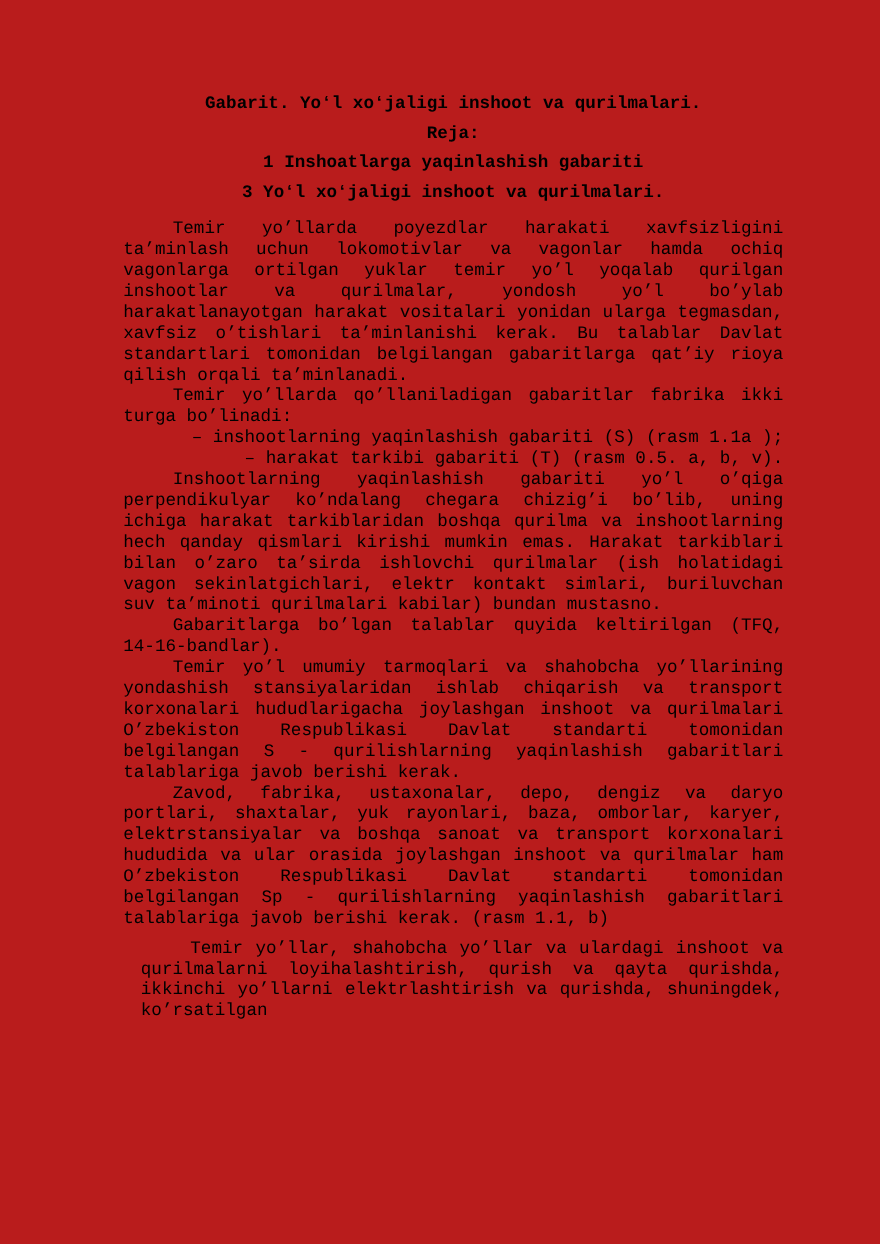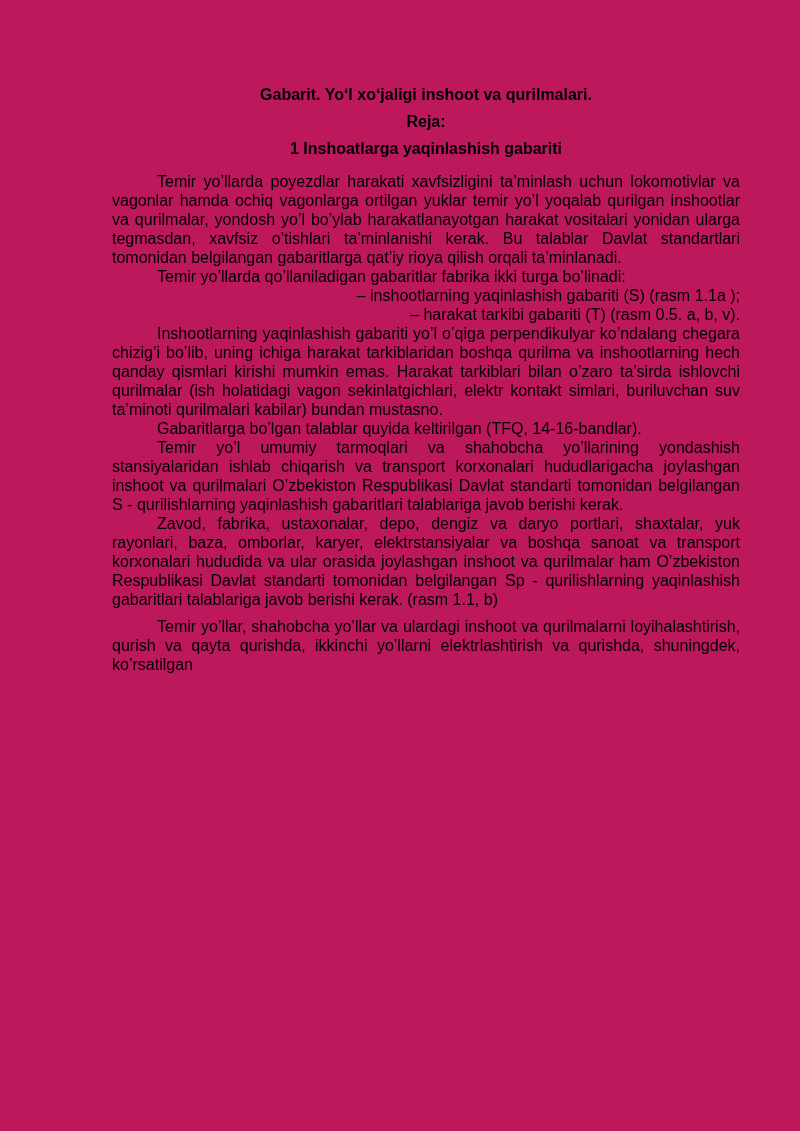--- a/index.html
+++ b/index.html
@@ -4,27 +4,27 @@
 <style>
   html, body {
     margin: 0;
     padding: 0;
     background: #ffffff;
   }
   .page {
     position: relative;
     width: 800px;
     height: 1131px;
-    background: #be185d;
+    background: #b91c1c;
     color: #000000;
-    font-family: Liberation Sans, sans-serif;
+    font-family: Liberation Mono, monospace;
     font-size: 16px;
     line-height: 19px;
     box-sizing: border-box;
-    padding: 85px 60px 0 112px;
+    padding: 85px 88px 0 112px;
     overflow: hidden;
   }
   .heading {
     text-align: center;
     font-weight: bold;
     margin: 0 0 8px 0;
   }
   .heading-block {
     margin-bottom: 14px;
   }
@@ -37,31 +37,33 @@
   }
   .body-text p.dash-item {
     text-indent: 36px;
     text-align: right;
   }
   .body-text p.spaced-before {
     margin-top: 8px;
   }
   .body-text p.justify-last {
     text-align-last: justify;
+    margin-left: 16px;
   }
 </style>
 </head>
 <body>
 
 <div class="page">
 
   <div class="heading-block">
     <p class="heading">Gabarit. Yoʻl xoʻjaligi inshoot va qurilmalari.</p>
     <p class="heading">Reja:</p>
     <p class="heading">1 Inshoatlarga yaqinlashish gabariti</p>
+    <p class="heading">3 Yoʻl xoʻjaligi inshoot va qurilmalari.</p>
   </div>
 
   <div class="body-text">
     <p class="indent">Temir yo’llarda poyezdlar harakati xavfsizligini ta’minlash uchun lokomotivlar va vagonlar hamda ochiq vagonlarga ortilgan yuklar temir yo’l yoqalab qurilgan inshootlar va qurilmalar, yondosh yo’l bo’ylab harakatlanayotgan harakat vositalari yonidan ularga tegmasdan, xavfsiz o’tishlari ta’minlanishi kerak. Bu talablar Davlat standartlari tomonidan belgilangan gabaritlarga qat’iy rioya qilish orqali ta’minlanadi.</p>
     <p class="indent">Temir yo’llarda qo’llaniladigan gabaritlar fabrika ikki turga bo’linadi:</p>
     <p class="dash-item">– inshootlarning yaqinlashish gabariti (S) (rasm 1.1a );</p>
     <p class="dash-item">– harakat tarkibi gabariti (T) (rasm 0.5. a, b, v).</p>
     <p class="indent">Inshootlarning yaqinlashish gabariti yo’l o’qiga perpendikulyar ko’ndalang chegara chizig’i bo’lib, uning ichiga harakat tarkiblaridan boshqa qurilma va inshootlarning hech qanday qismlari kirishi mumkin emas. Harakat tarkiblari bilan o’zaro ta’sirda ishlovchi qurilmalar (ish holatidagi vagon sekinlatgichlari, elektr kontakt simlari, buriluvchan suv ta’minoti qurilmalari kabilar) bundan mustasno.</p>
     <p class="indent">Gabaritlarga bo’lgan talablar quyida keltirilgan (TFQ, 14-16-bandlar).</p>
     <p class="indent">Temir yo’l umumiy tarmoqlari va shahobcha yo’llarining yondashish stansiyalaridan ishlab chiqarish va transport korxonalari hududlarigacha joylashgan inshoot va qurilmalari O’zbekiston Respublikasi Davlat standarti tomonidan belgilangan S - qurilishlarning yaqinlashish gabaritlari talablariga javob berishi kerak.</p>

